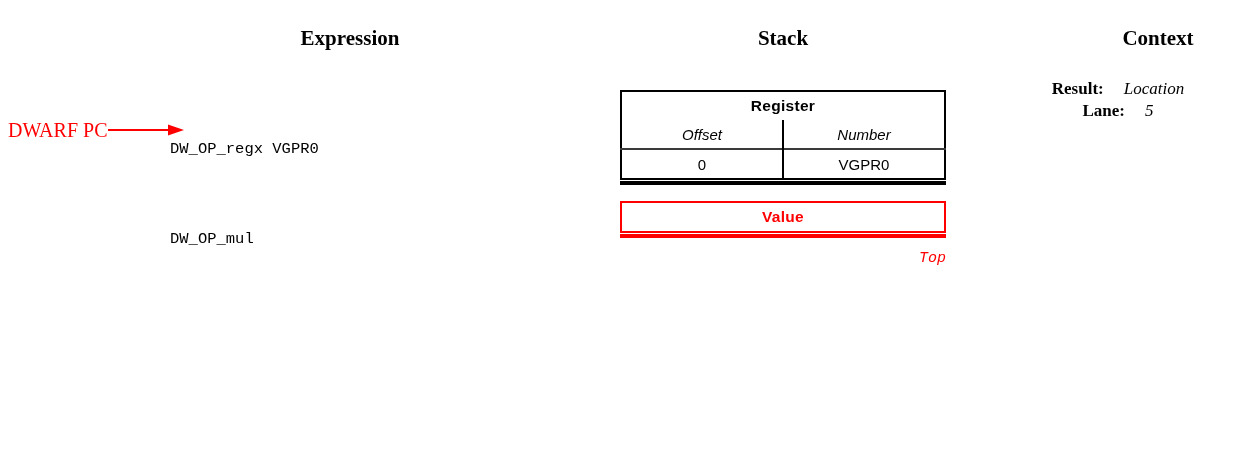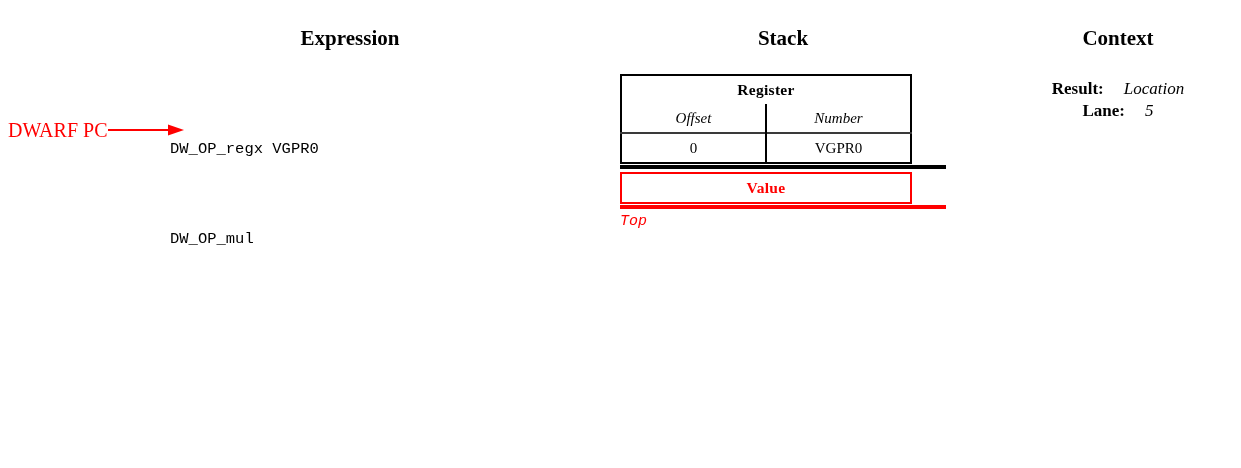--- a/index.html
+++ b/index.html
@@ -19,21 +19,21 @@
     position: absolute;
     font-family: "Liberation Serif", serif;
     font-weight: bold;
     font-size: 21px;
     text-align: center;
     white-space: nowrap;
     transform: translateX(-50%);
   }
   #head-expression { left: 350px; top: 26px; }
   #head-stack      { left: 783px; top: 26px; }
-  #head-context    { left: 1118px; top: 26px; }
+  #head-context    { left: 1158px; top: 26px; }
 
   
   #expression-list {
     position: absolute;
     left: 170px; top: 74px;
     font-family: "Liberation Mono", monospace;
     font-size: 15.5px;
     line-height: 30px;
     white-space: pre;
   }
@@ -58,25 +58,26 @@
     margin-left: 1px;
   }
 
   
   #stack-area {
     position: absolute;
     left: 620px; top: 74px;
     width: 326px;
   }
   .stack-table {
-    width: 292px;
+    width: 326px;
     border-collapse: collapse;
     table-layout: fixed;
-    font-family: Liberation Serif, serif;
+    font-family: Liberation Sans, sans-serif;
     font-size: 15px;
+    margin-top: 16px;
   }
   .stack-table td { padding: 0; height: 28px; text-align: center; }
 
   .tbl-title {
     font-weight: bold;
     font-size: 15.5px;
     letter-spacing: 0.3px;
   }
   .tbl-colhead { font-style: italic; }
 
@@ -99,27 +100,27 @@
     margin: 1px 0 3px 0;
   }
   .double-rule-red {
     width: 326px; height: 0;
     border-top: 2px solid #ff0000;
     border-bottom: 2px solid #ff0000;
     margin: 1px 0 0 0;
   }
   #stack-top-label {
     width: 326px;
-    text-align: left;
+    text-align: right;
     color: #ff0000;
     font-family: "Liberation Mono", monospace;
     font-style: italic;
     font-size: 15px;
     line-height: 22px;
-    padding-top: 2px;
+    padding-top: 10px;
   }
 
   
   #context-panel {
     position: absolute;
     left: 1118px; top: 78px;
     transform: translateX(-50%);
     text-align: center;
     white-space: nowrap;
     font-size: 17px;

